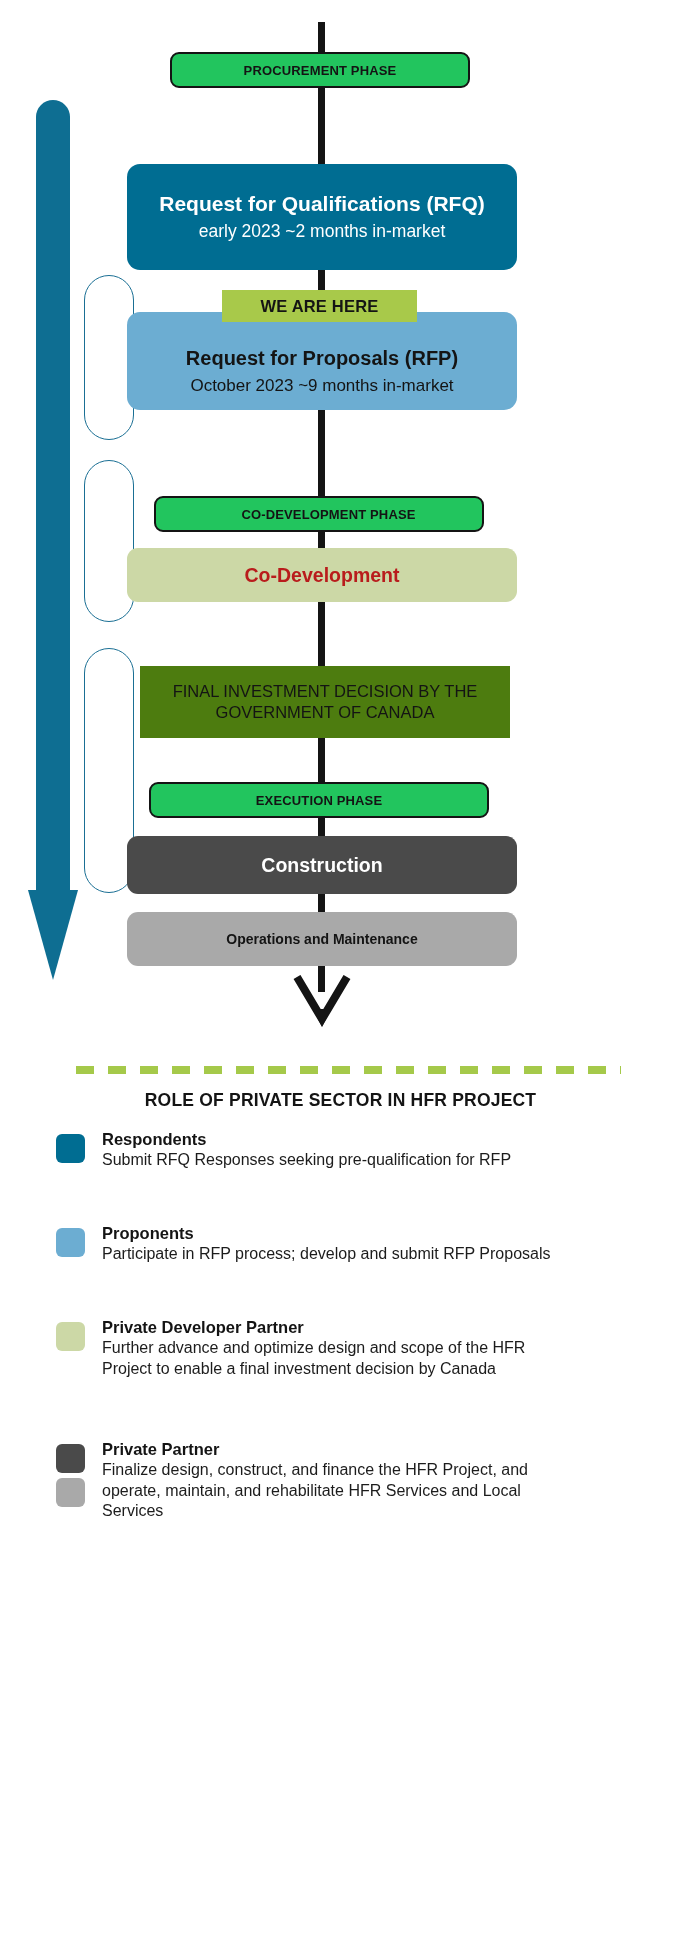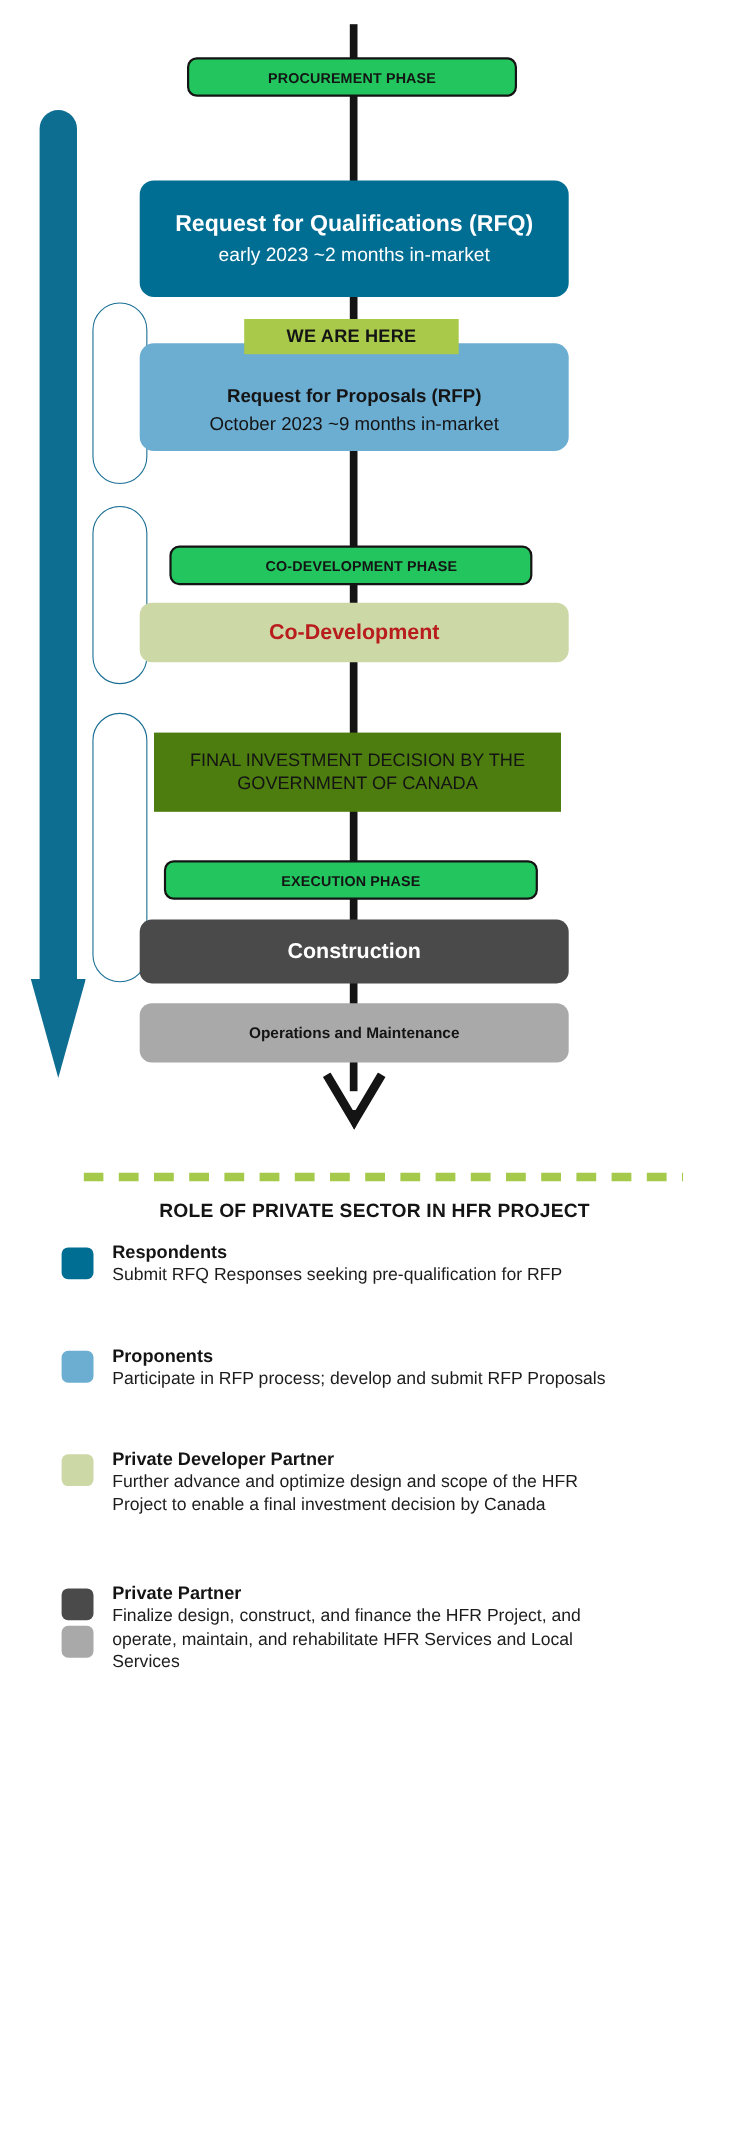--- a/index.html
+++ b/index.html
@@ -115,21 +115,21 @@
     background: #006d92; color: #ffffff; border-radius: 13px; margin-top: 12px;
   }
   #rfq-stage .title { font-size: 21px; margin-bottom: 5px; }
   #rfq-stage .sub { font-size: 17.5px; }
 
   #rfp-stage {
     left: 127px; top: 312px; width: 390px; height: 98px;
     background: #6cadd2; color: #141414; border-radius: 13px;
     justify-content: flex-end; padding-bottom: 14px;
   }
-  #rfp-stage .title { font-size: 17px; margin-bottom: 6px; }
+  #rfp-stage .title { font-size: 20px; margin-bottom: 6px; }
   #rfp-stage .sub { font-size: 17px; }
 
   #we-are-here {
     position: absolute;
     left: 222px; top: 290px; width: 195px; height: 32px;
     background: #a8c94a;
     display: flex; align-items: center; justify-content: center;
     z-index: 6;
     font-size: 16.5px; font-weight: bold; color: #141414;
     letter-spacing: 0.2px;

